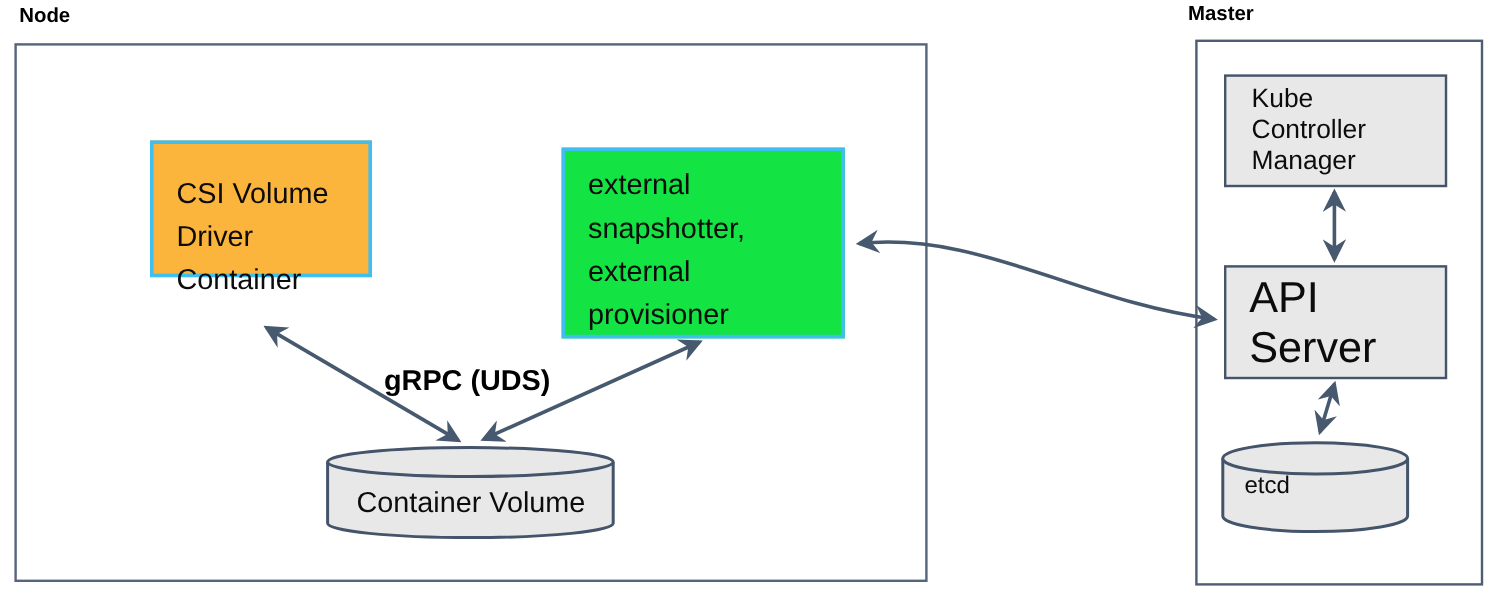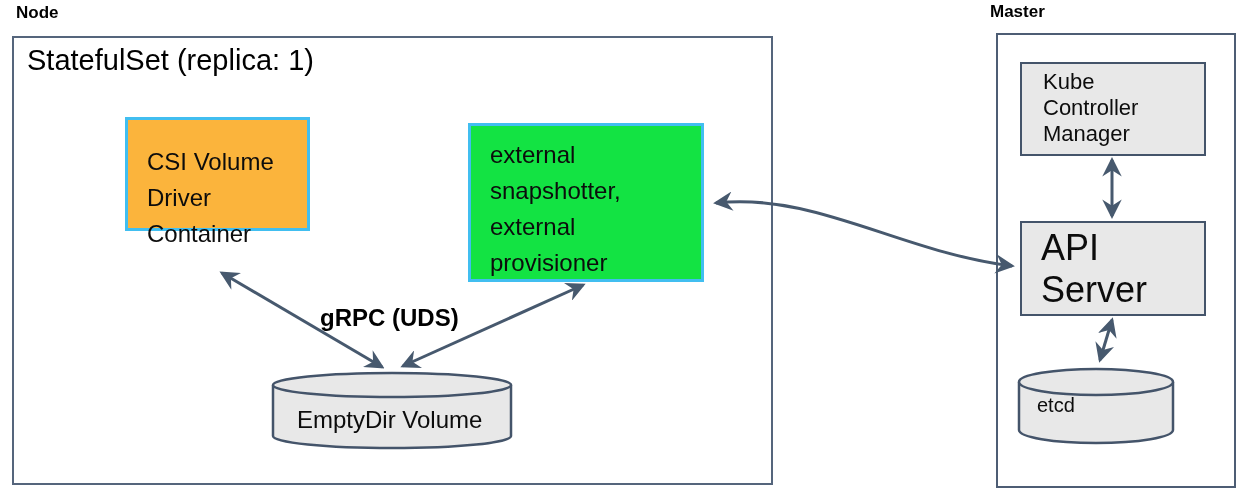--- a/index.html
+++ b/index.html
@@ -39,21 +39,20 @@
 <body>
 
 <div class="canvas">
 
   <div class="group-label node-label">Node</div>
   <div class="group-label master-label">Master</div>
 
   <div class="container node-box"></div>
   <div class="container master-box"></div>
 
-  <div class="ss-label">StatefulSet (replica: 1)</div>
 
   <div class="component csi-box">CSI Volume
 Driver
 Container</div>
   <div class="component sidecar-box">external
 snapshotter,
 external
 provisioner</div>
   <div class="component kcm-box">Kube
 Controller
@@ -66,21 +65,21 @@
     <g>
       <path class="cyl" d="M273 385 V436 A119 12 0 0 0 511 436 V385"></path>
       <ellipse class="cyl" cx="392" cy="385" rx="119" ry="12"></ellipse>
     </g>
     <g>
       <path class="cyl" d="M1019 382 V430 A77 13 0 0 0 1173 430 V382"></path>
       <ellipse class="cyl" cx="1096" cy="382" rx="77" ry="13"></ellipse>
     </g>
   </svg>
 
-  <div class="cyl-label emptydir-label">EmptyDir Volume</div>
+  <div class="cyl-label emptydir-label">Container Volume</div>
   <div class="cyl-label etcd-label">etcd</div>
 
   <div class="grpc-label">gRPC (UDS)</div>
 
   <svg class="layer" viewBox="0 0 1250 496">
     <defs>
       <marker id="ah" viewBox="0 0 10 10" refX="8.5" refY="5" markerWidth="6.5" markerHeight="6.5" orient="auto-start-reverse">
         <path d="M0 0 L10 5 L0 10 L3.2 5 Z" fill="#47596E"></path>
       </marker>
     </defs>

